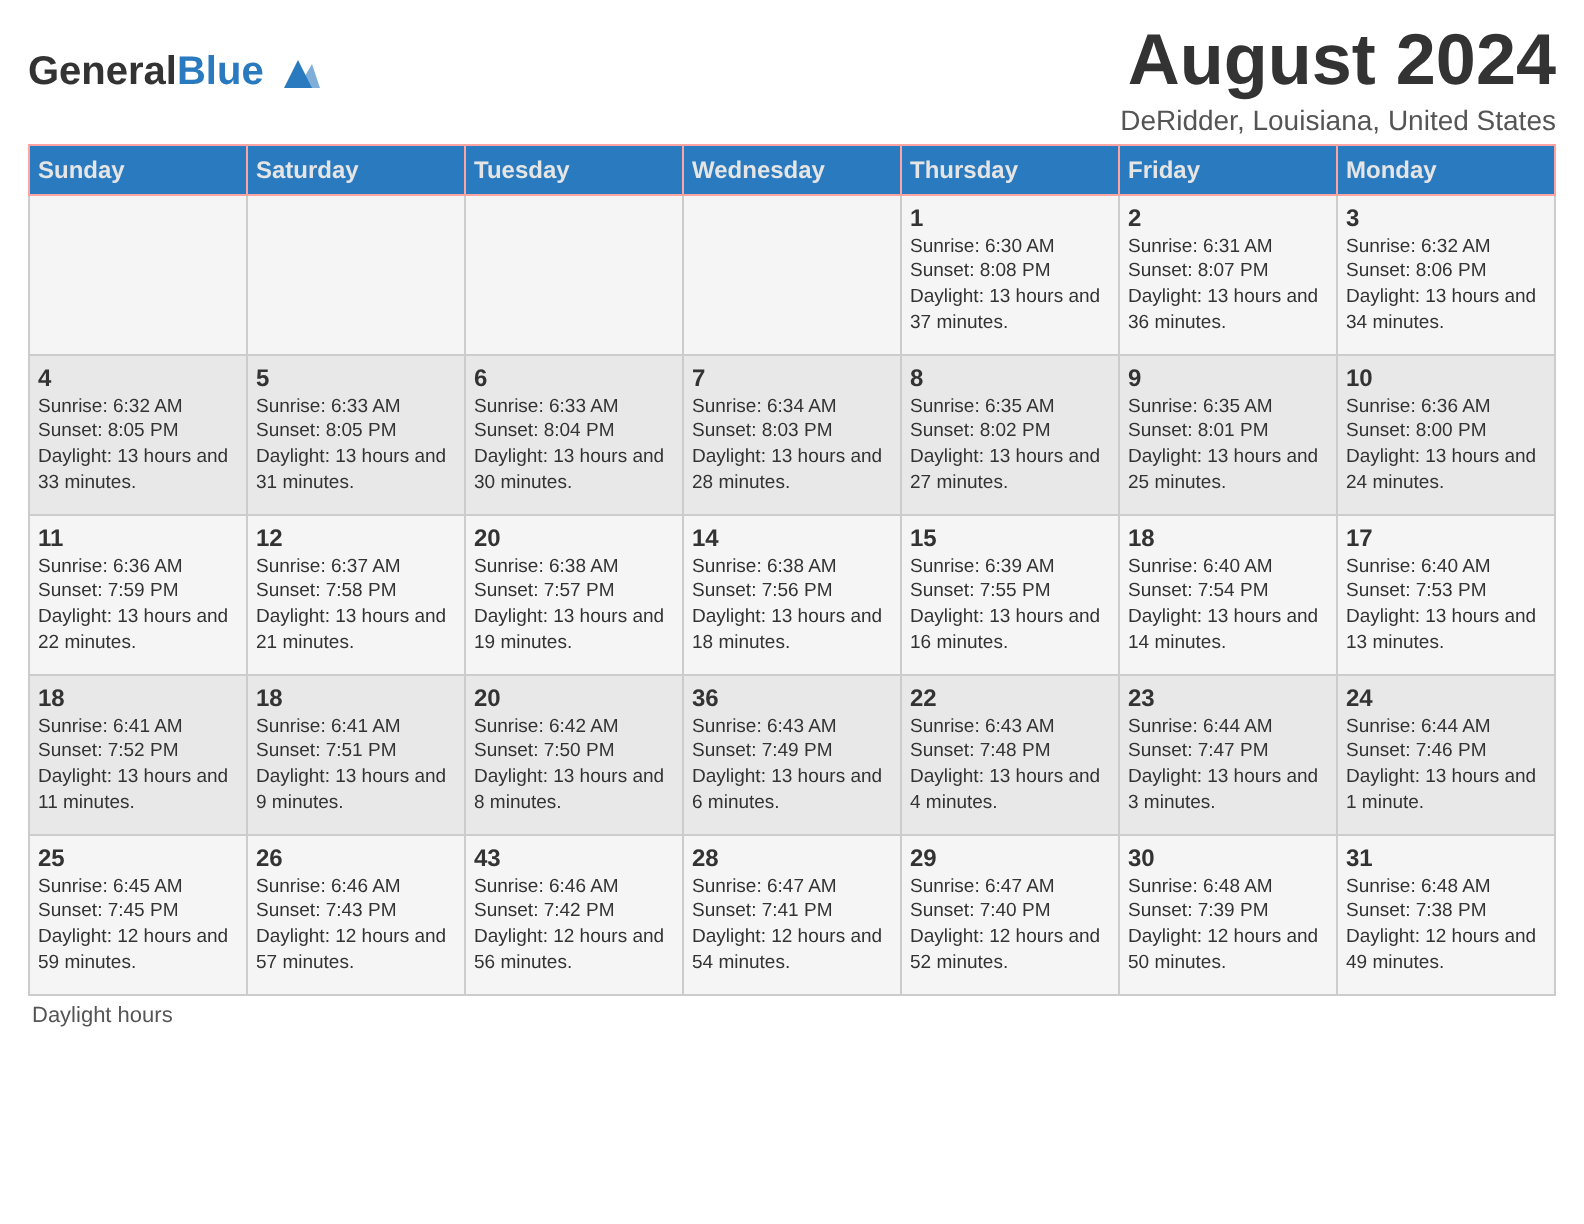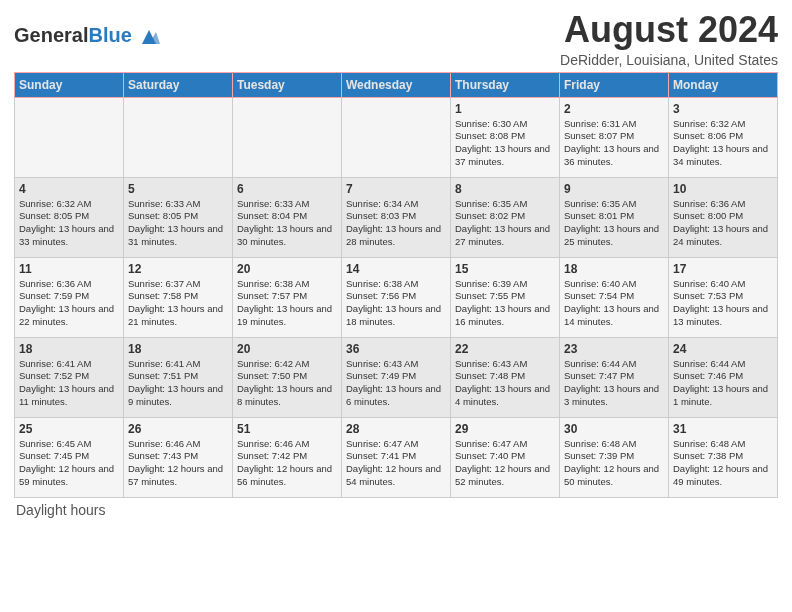--- a/index.html
+++ b/index.html
@@ -73,21 +73,21 @@
       display: block;
       margin-bottom: 2px;
     }
     .cell-text {
       font-size: 9.5px;
       line-height: 1.35;
       color: #333;
     }
     .footer {
       margin-top: 4px;
-      font-size: 14px;
+      font-size: 11px;
       color: #555;
       padding-left: 2px;
     }
   </style>
 </head>
 <body>
 
 <div class="container">
   <div class="header-row">
     <div class="logo">
@@ -232,21 +232,21 @@
         <tr>
           <td>
             <span class="day-num">25</span>
             <div class="cell-text">Sunrise: 6:45 AM<br>Sunset: 7:45 PM<br>Daylight: 12 hours and 59 minutes.</div>
           </td>
           <td>
             <span class="day-num">26</span>
             <div class="cell-text">Sunrise: 6:46 AM<br>Sunset: 7:43 PM<br>Daylight: 12 hours and 57 minutes.</div>
           </td>
           <td>
-            <span class="day-num">51</span>
+            <span class="day-num">43</span>
             <div class="cell-text">Sunrise: 6:46 AM<br>Sunset: 7:42 PM<br>Daylight: 12 hours and 56 minutes.</div>
           </td>
           <td>
             <span class="day-num">28</span>
             <div class="cell-text">Sunrise: 6:47 AM<br>Sunset: 7:41 PM<br>Daylight: 12 hours and 54 minutes.</div>
           </td>
           <td>
             <span class="day-num">29</span>
             <div class="cell-text">Sunrise: 6:47 AM<br>Sunset: 7:40 PM<br>Daylight: 12 hours and 52 minutes.</div>
           </td>

